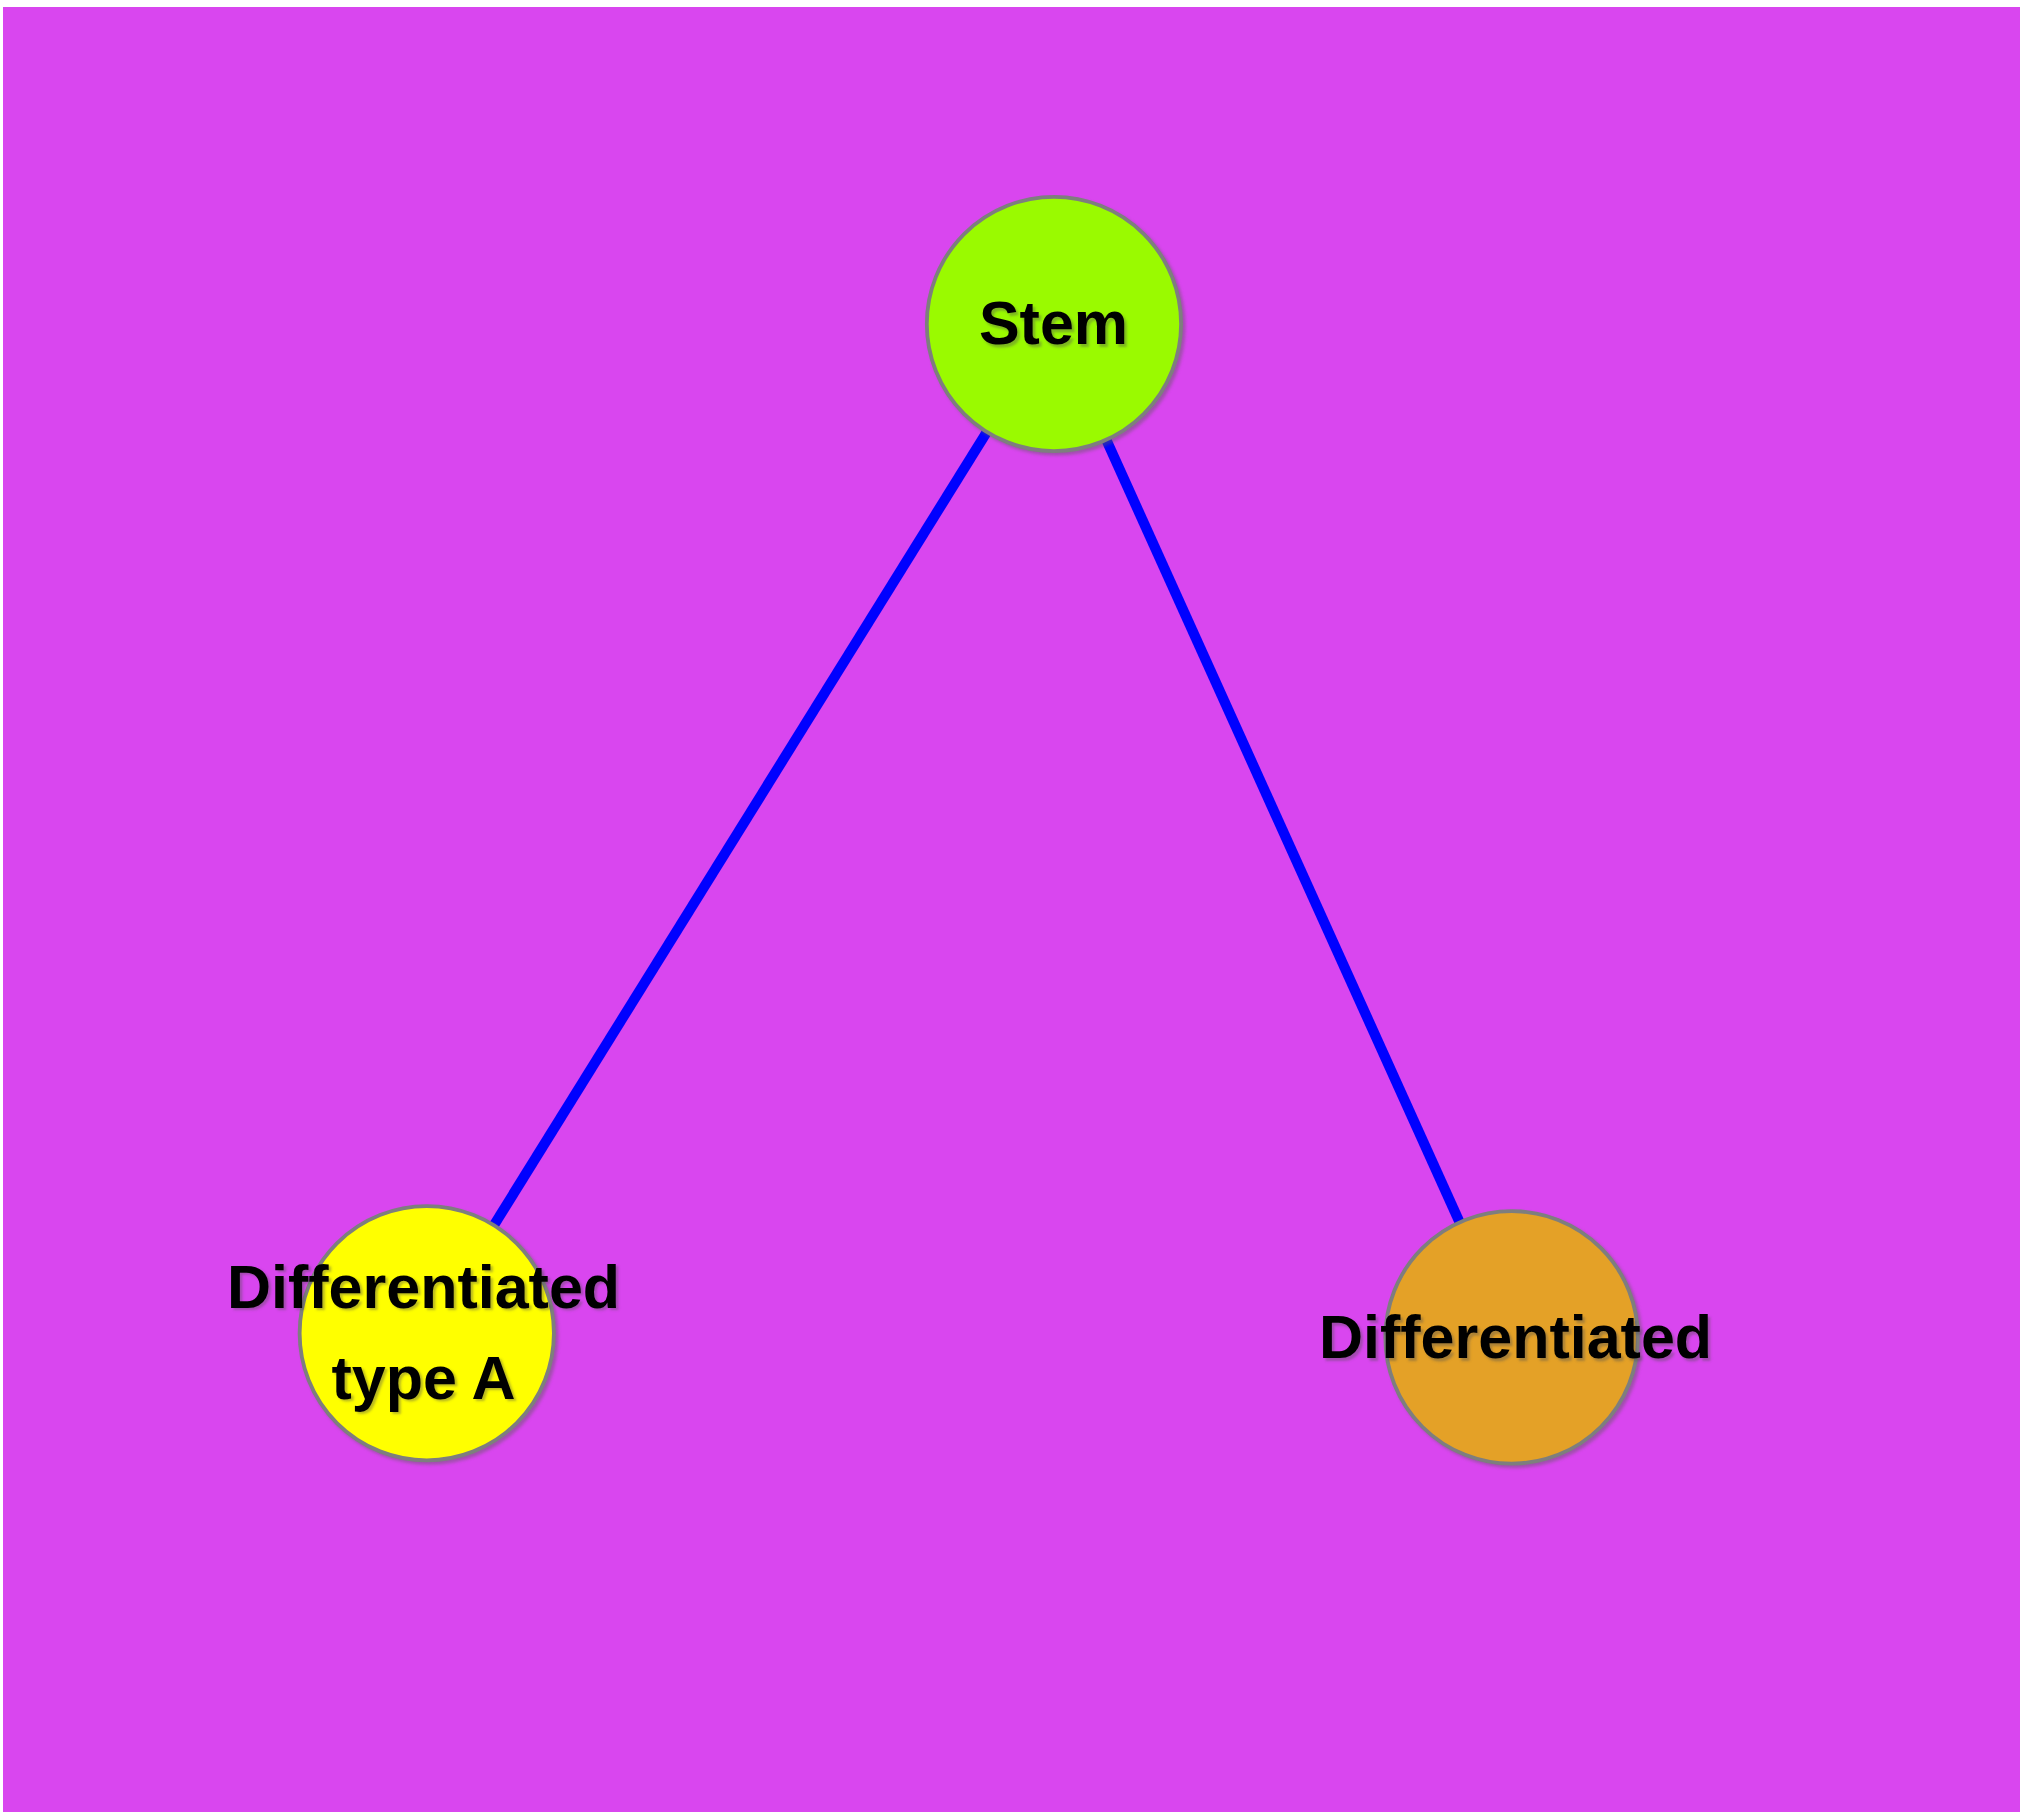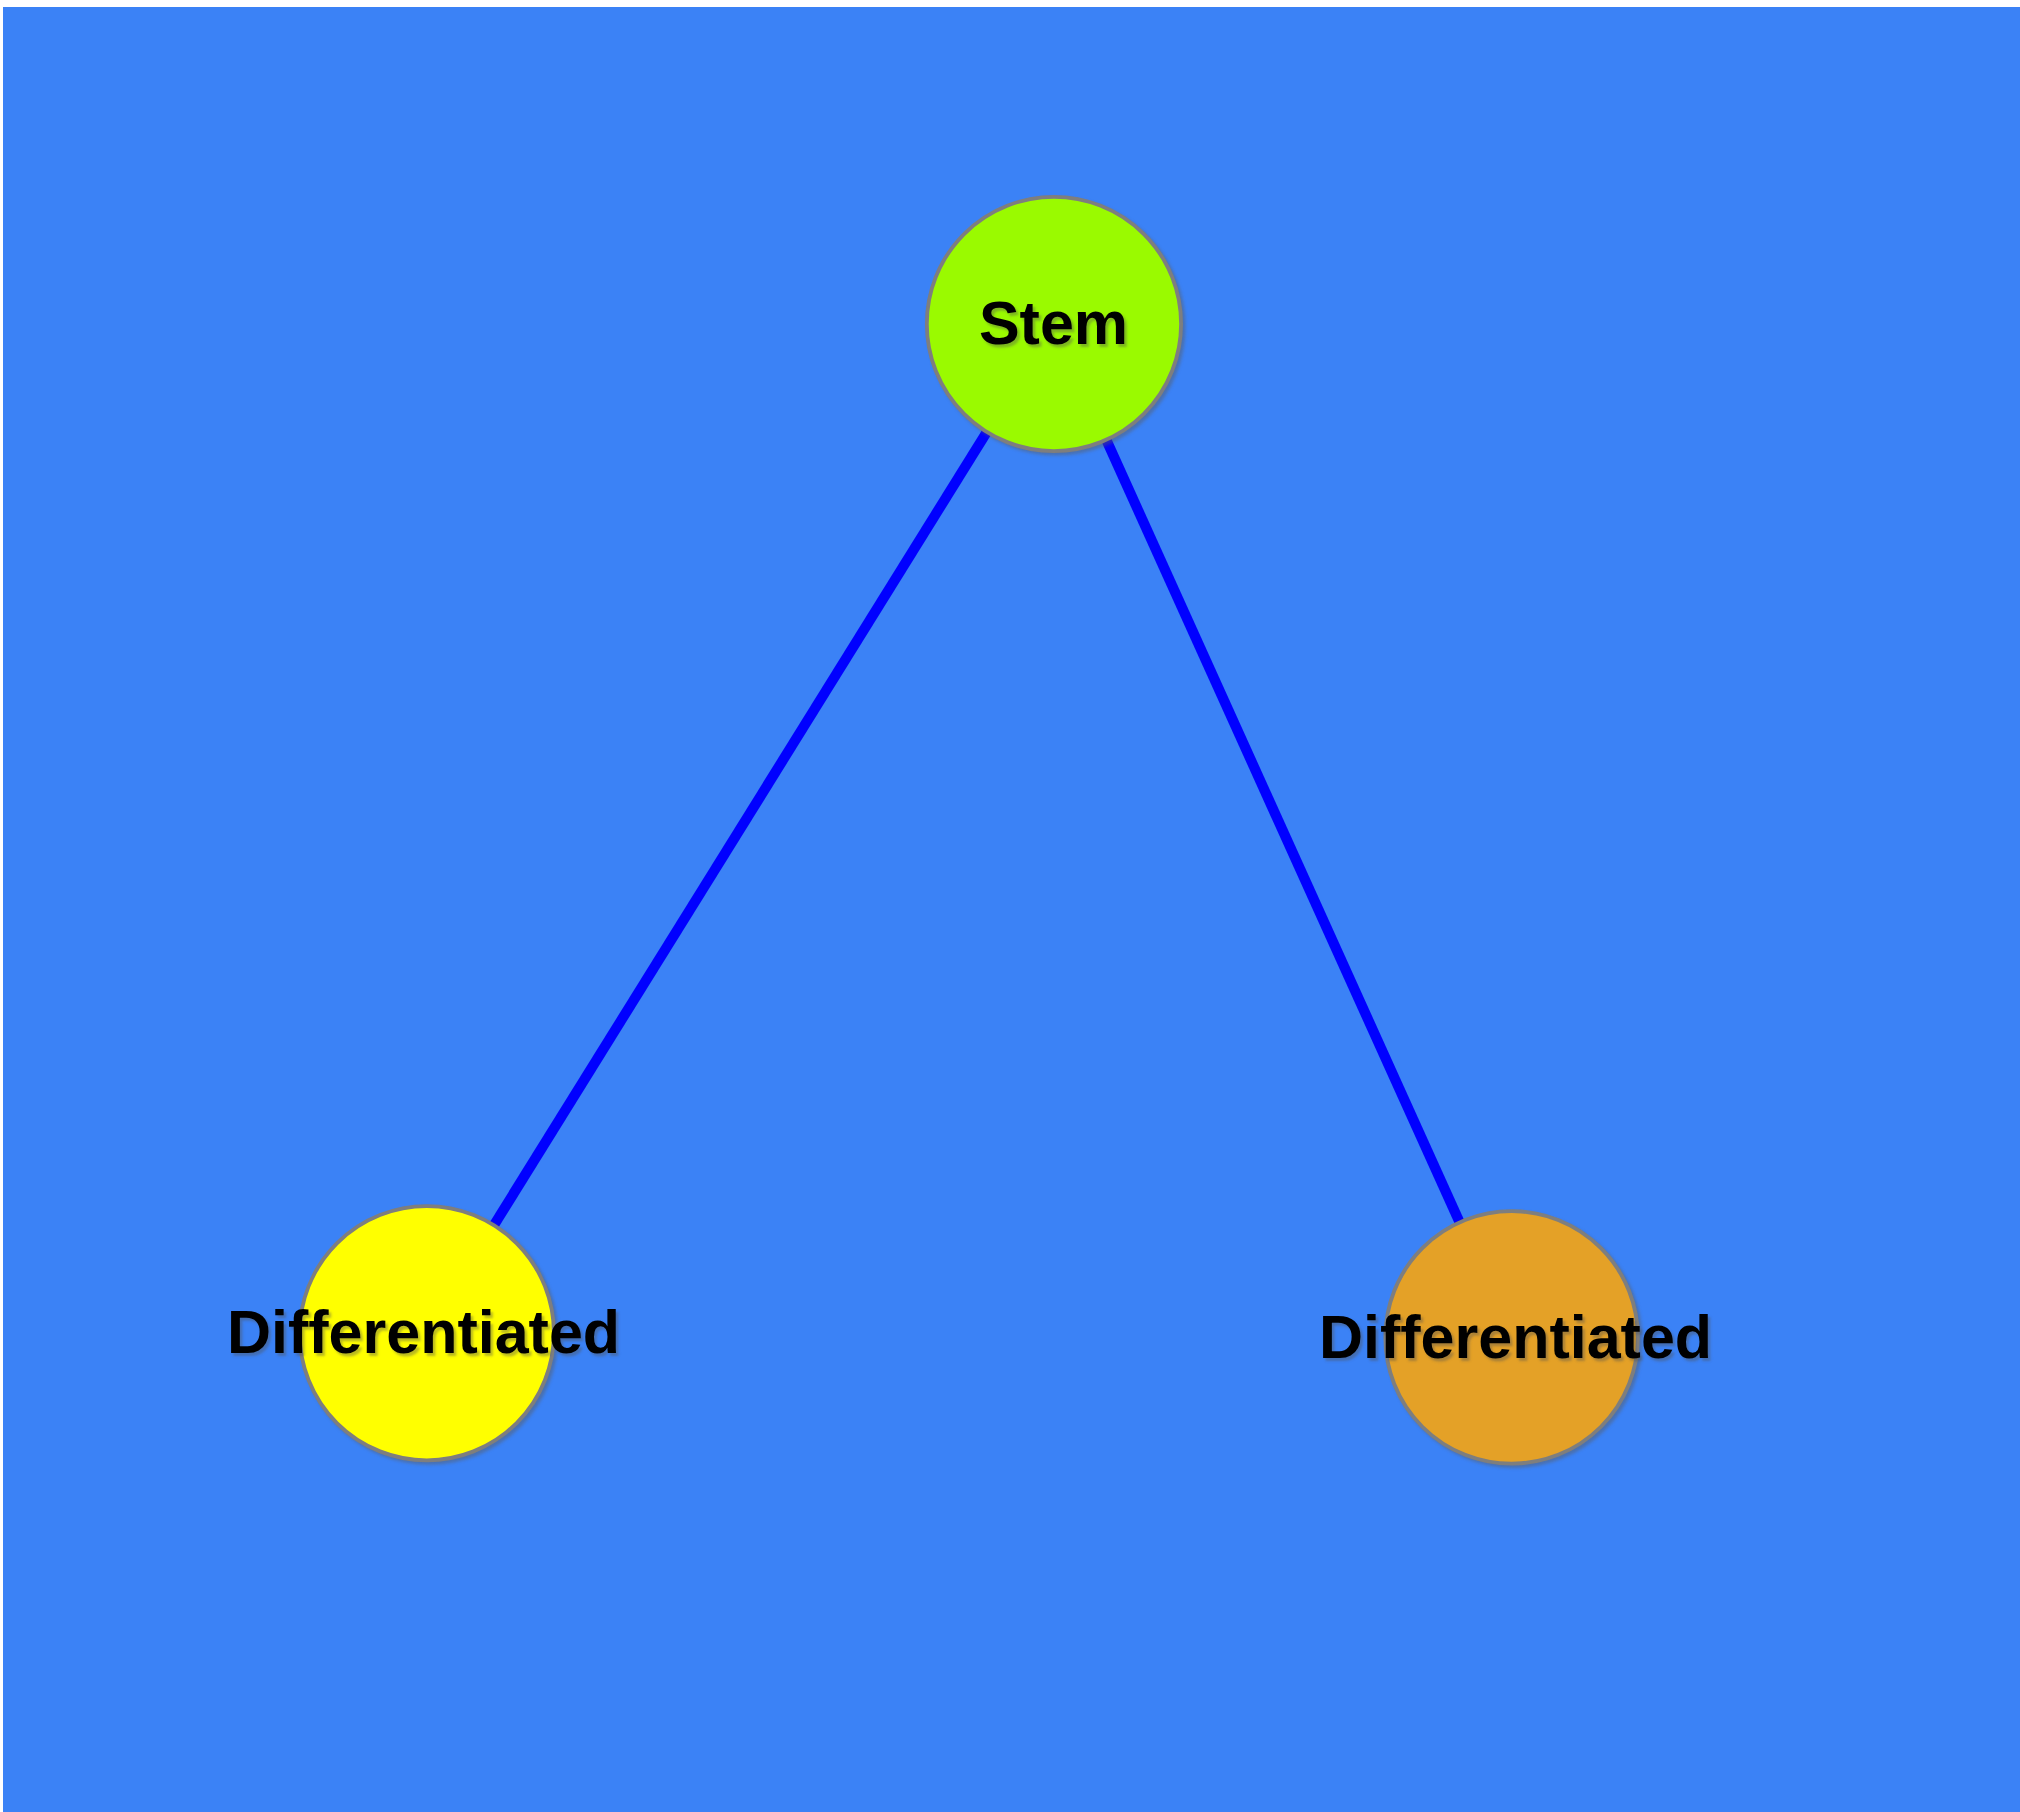--- a/index.html
+++ b/index.html
@@ -45,37 +45,38 @@
     text-shadow: 2.5px 2.5px 2.5px rgba(80,80,80,0.40);
   }
   .node-label span { display: block; }
   #stem-label  { left: 1051px; top: 317px; }
   #typea-label { left: 421px;  top: 1326px; }
   #typeb-label { left: 1513px; top: 1331px; }
 </style>
 </head>
 <body>
 
-<div class="canvas" style="background-color: #3b82f6;">
+<div class="canvas" style="background-color: #d946ef;">
 
   <svg class="graph-svg" viewBox="0 0 2381 2130" preserveAspectRatio="none">
 
     <line x1="1240" y1="374" x2="500" y2="1565" class="edge-line" stroke="#0000ff"></line>
     <line x1="1240" y1="374" x2="1780" y2="1570" class="edge-line" stroke="#0000ff"></line>
 
     <circle cx="1240" cy="374" r="150" class="node-circle" fill="#9afa00" style="stroke: rgb(126, 126, 126);"></circle>
     <circle cx="500" cy="1565" r="150" class="node-circle" fill="#ffff00" style="stroke: rgb(126, 126, 126);"></circle>
     <circle cx="1780" cy="1570" r="149" class="node-circle" fill="#e4a127" style="stroke: rgb(126, 126, 126);"></circle>
   </svg>
 
   <div class="node-label" id="stem-label">
     <span>Stem</span>
   </div>
 
   <div class="node-label" id="typea-label">
     <span>Differentiated</span>
+    <span>type A</span>
   </div>
 
   <div class="node-label" id="typeb-label">
     <span>Differentiated</span>
   </div>
 </div>
 
 
 </body></html>

